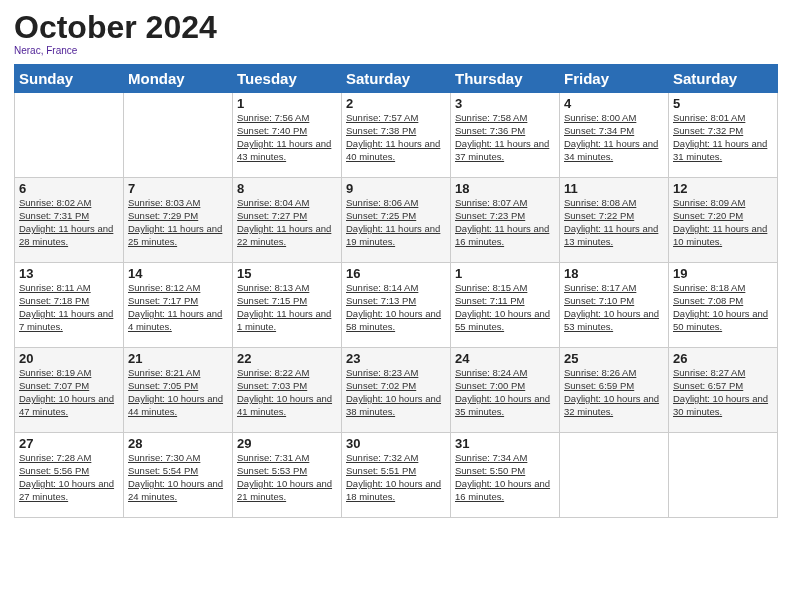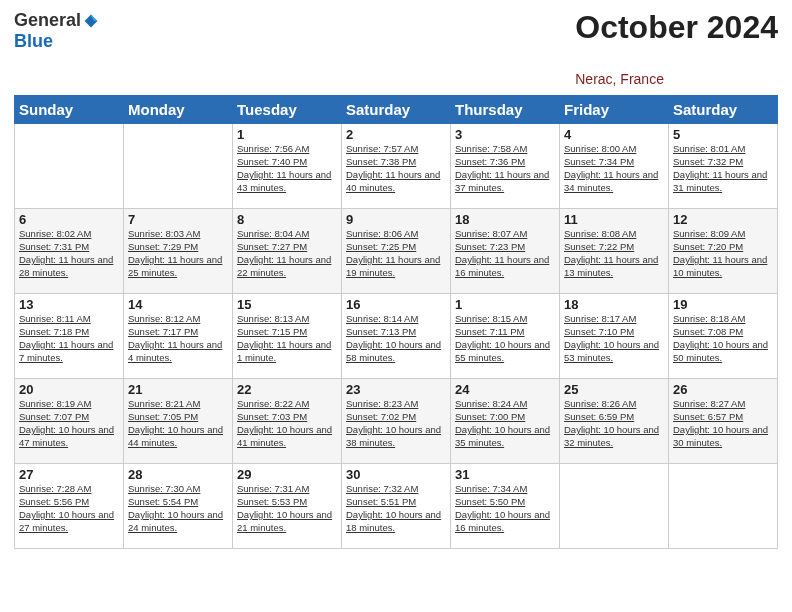--- a/index.html
+++ b/index.html
@@ -49,23 +49,22 @@
     .title-area {
       text-align: left;
     }
     .month-title {
       font-size: 32px;
       font-weight: bold;
       color: #222;
       line-height: 1.1;
     }
     .subtitle {
-      font-size: 14px;
-      color: #7f1d1d;
-      margin-top: 26px;
+      font-size: 10px;
+      color: #4c1d95;
     }
     .calendar {
       width: 100%;
       border-collapse: collapse;
       border: 1px solid #ccc;
     }
     .calendar th {
       background-color: #2a6db5;
       color: #fff;
       font-size: 15px;
@@ -111,30 +110,20 @@
     
     .row-odd td { background: #fff; }
     .row-even td { background: #ebebeb; }
     .row-odd td.empty-cell { background: #fff; }
   </style>
 </head>
 <body>
 
 <div class="page">
   <div class="header">
-    <div class="logo">
-      <div class="logo-text">
-        <span class="logo-general">General</span>
-        <svg class="logo-icon" viewBox="0 0 20 20" xmlns="http://www.w3.org/2000/svg">
-          <polygon points="10,2 18,10 10,18 2,10" fill="#1a6bb5"></polygon>
-          <polygon points="10,2 18,10 14,10 10,4" fill="#4a9dd5"></polygon>
-        </svg>
-      </div>
-      <span class="logo-blue">Blue</span>
-    </div>
     <div class="title-area">
       <div class="month-title">October 2024</div>
       <div class="subtitle">Nerac, France</div>
     </div>
   </div>
 
   <table class="calendar">
     <thead>
       <tr>
         <th>Sunday</th>

